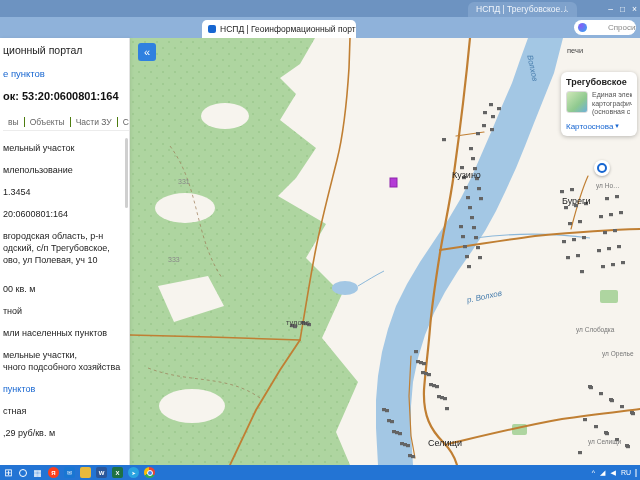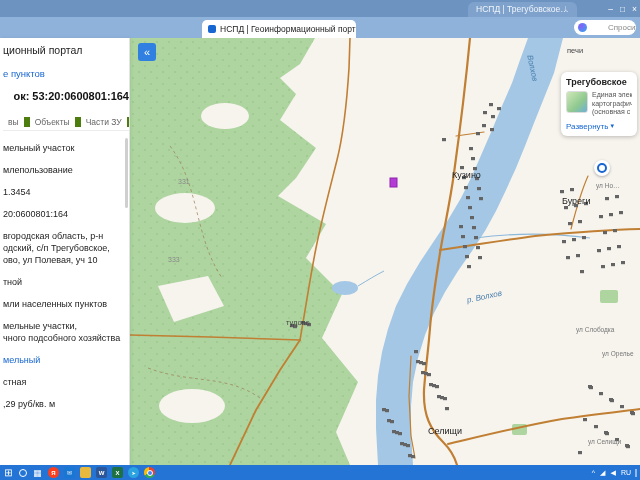--- a/index.html
+++ b/index.html
@@ -28,24 +28,24 @@
     background:radial-gradient(circle at 30% 30%,#8a5cf5,#31a8f0);}
 
   
   .page{position:absolute;top:38px;left:0;right:0;bottom:15px;background:#f97316;}
 
   .left-panel{position:absolute;left:0;top:0;width:130px;height:100%;background:#fff;z-index:5;
     border-right:1px solid #e3e3e3;box-shadow:1px 0 3px rgba(0,0,0,.08);box-sizing:border-box;
     padding-left:3px;overflow:hidden;}
   .site-header{padding-top:6px;font-size:10.5px;color:#222;}
   .back-link{margin-top:12px;font-size:9.5px;color:#1766d1;}
-  .obj-title{margin-top:11px;font-size:11px;font-weight:bold;color:#111;white-space:nowrap;text-align:right;}
+  .obj-title{margin-top:11px;font-size:11px;font-weight:bold;color:#111;white-space:nowrap;}
   .tabs{margin-top:12px;display:flex;align-items:center;height:16px;border-bottom:1px solid #ececec;
     font-size:8.5px;color:#666;white-space:nowrap;}
-  .tabs .tb{padding:0 5px;border-right:6px solid #4d7c0f;}
+  .tabs .tb{padding:0 5px;border-right:1px solid #4d7c0f;}
   .tabs .tb:last-of-type{border-right:none;}
   .fields{margin-top:5px;}
   .f{margin-top:12px;font-size:9px;color:#222;line-height:10px;white-space:nowrap;}
   .sub{margin-top:2px;font-size:9px;color:#222;line-height:10px;white-space:nowrap;}
   .gap{margin-top:19px;}
   .lnk{color:#1766d1;}
   .panel-scroll{position:absolute;right:1px;top:100px;width:3px;height:70px;background:#cfcfcf;
     border-radius:2px;}
 
   
@@ -144,25 +144,26 @@
 
       </div>
       <div class="fields">
         <div class="f">мельный участок</div>
         <div class="f">млепользование</div>
         <div class="f">1.3454</div>
         <div class="f">20:0600801:164</div>
         <div class="f">вгородская область, р-н</div>
         <div class="sub">одский, с/п Трегубовское,</div>
         <div class="sub">ово, ул Полевая, уч 10</div>
+        <div class="f gap">00 кв. м</div>
         <div class="f">тной</div>
         <div class="f">мли населенных пунктов</div>
         <div class="f">мельные участки,</div>
         <div class="sub">чного подсобного хозяйства</div>
-        <div class="f lnk">мельный</div>
+        <div class="f lnk">пунктов</div>
         <div class="f">стная</div>
         <div class="f">,29 руб/кв. м</div>
       </div>
       <div class="panel-scroll"></div>
     </div>
 
     <div class="map-area">
       <svg width="510" height="427" viewBox="0 0 510 427">
         <defs>
           <pattern id="dots" width="12" height="12" patternUnits="userSpaceOnUse">
@@ -312,21 +313,21 @@
             <rect x="160" y="286" width="4" height="3.2" fill="#646464"></rect>
             <rect x="177" y="285" width="4" height="3.2" fill="#646464"></rect>
             <rect x="174" y="284" width="4" height="3.2" fill="#646464"></rect>
             <rect x="171" y="283" width="4" height="3.2" fill="#646464"></rect>
           </g>
       </svg>
 
       <div id="map-labels">
           <span class="mlabel place" style="left: 322px; top: 132px; text-align: center;">Кузино</span>
           <span class="mlabel place" style="left: 432px; top: 158px;">Буреги</span>
-          <span class="mlabel place" style="left: 298px; top: 388px;">Селищи</span>
+          <span class="mlabel place" style="left: 298px; top: 400px;">Селищи</span>
           <span class="mlabel water" style="left: 404px; top: 16px; transform: rotate(78deg);">Волхов</span>
           <span class="mlabel water" style="left: 336px; top: 258px; transform: rotate(-12deg);">р. Волхов</span>
           <span class="mlabel hamlet" style="left: 437px; top: 8px;">печи</span>
           <span class="mlabel elev" style="left: 48px; top: 140px;">331</span>
           <span class="mlabel elev" style="left: 38px; top: 218px;">333</span>
           <span class="mlabel hamlet" style="left: 156px; top: 280px;">тудово</span>
           <span class="mlabel street" style="left: 466px; top: 144px;">ул Но…</span>
           <span class="mlabel street" style="left: 446px; top: 288px;">ул Слободка</span>
           <span class="mlabel street" style="left: 472px; top: 312px;">ул Орелье</span>
           <span class="mlabel street" style="left: 458px; top: 400px;">ул Селищи</span>
@@ -339,21 +340,21 @@
         <div class="card-title">Трегубовское</div>
         <div class="card-body">
           <div class="thumb"></div>
           <div class="card-lines">
             <div>Единая элек</div>
             <div>картографич</div>
             <div>(основная с</div>
           </div>
         </div>
         <div class="expand">
-          <span>Развернуть</span>
+          <span>Картооснова</span>
           <span class="chev">▾</span>
         </div>
       </div>
     </div>
   </div>
 
   <div class="taskbar">
     <div id="taskbar-icons">
         <div class="tbicon ti-start"></div>
         <div class="tbicon ti-search"></div>

